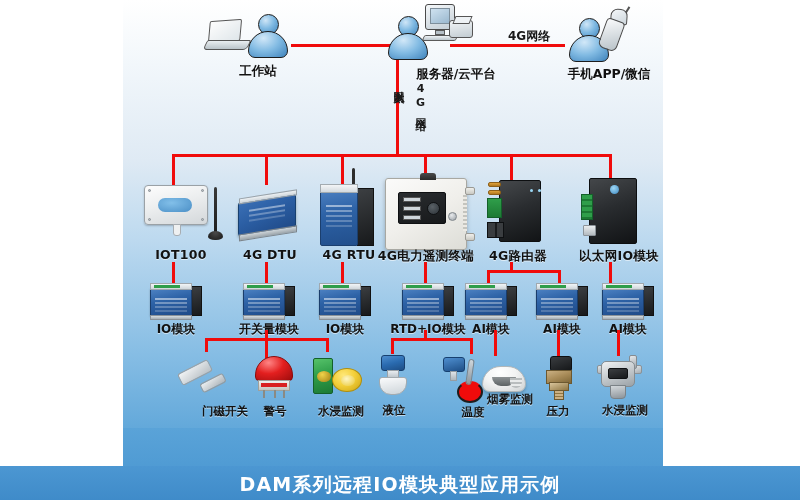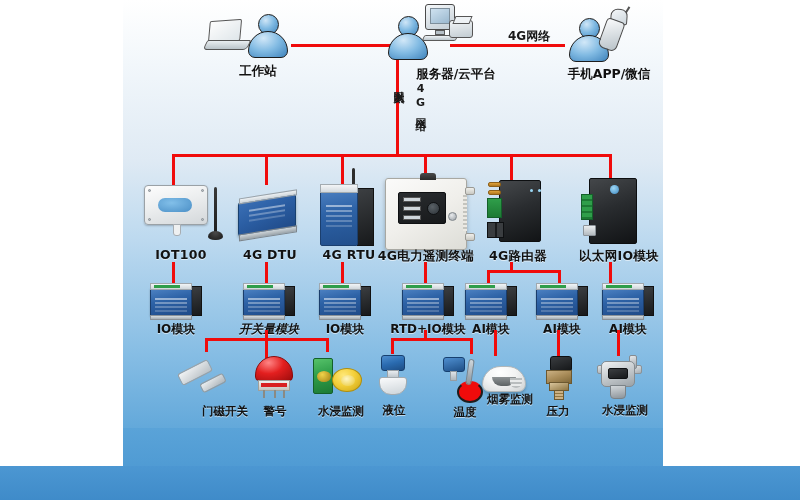--- a/index.html
+++ b/index.html
@@ -493,21 +493,21 @@
 
   <div class="node" style="left:243px; top:283px; width:70px;">
     <div class="iomod" style="left:0px; top:0px;">
       <div class="blk"></div>
         <div class="blue"></div>
         <div class="top">
           <div class="grn"></div>
         </div>
         <div class="bot"></div>
     </div>
-    <div class="node-label lbl-io" style="position:absolute; left:-17px; top:38px; width:86px;font-style:italic;">开关量模块</div>
+    <div class="node-label lbl-io" style="position:absolute; left:-17px; top:38px; width:86px;">开关量模块</div>
   </div>
 
   <div class="node" style="left:319px; top:283px; width:70px;">
     <div class="iomod" style="left:0px; top:0px;">
       <div class="blk"></div>
         <div class="blue"></div>
         <div class="top">
           <div class="grn"></div>
         </div>
         <div class="bot"></div>
@@ -614,21 +614,21 @@
     <div class="node-label lbl-sen" style="position:absolute; left:1px; top:48px; width:48px;">液位</div>
   </div>
 
   <div class="node" style="left:437px; top:357px; width:56px;">
     <div class="sen temp" style="position:absolute; left:6px; top:0px; width:44px; height:46px;">
       <div class="wire"></div>
         <div class="head"></div>
         <div class="stem"></div>
         <div class="probe"></div>
     </div>
-    <div class="node-label lbl-sen" style="position:absolute; left:4px; top:48px; width:48px;">温度</div>
+    <div class="node-label lbl-sen" style="position:absolute; left:12px; top:48px; width:48px;">温度</div>
   </div>
 
   <div class="node" style="left:472px; top:360px; width:76px;">
     <div class="sen smoke" style="position:absolute; left:10px; top:0px; width:46px; height:38px;">
       <div class="body"></div>
         <div class="slot"></div>
         <div class="grill"></div>
     </div>
     <div class="node-label lbl-sen" style="position:absolute; left:-5px; top:32px; width:86px;">烟雾监测</div>
   </div>
@@ -648,14 +648,15 @@
       <div class="arm" style="left:0px;"></div>
       <div class="arm" style="left:36px;"></div>
       <div class="tube"></div>
         <div class="head"></div>
         <div class="disp"></div>
         <div class="bot"></div>
     </div>
     <div class="node-label lbl-sen" style="position:absolute; left:-6px; top:48px; width:86px;">水浸监测</div>
   </div>
 
+  <div class="title">DAM系列远程IO模块典型应用示例</div>
 
 </div>
 
 </body></html>

